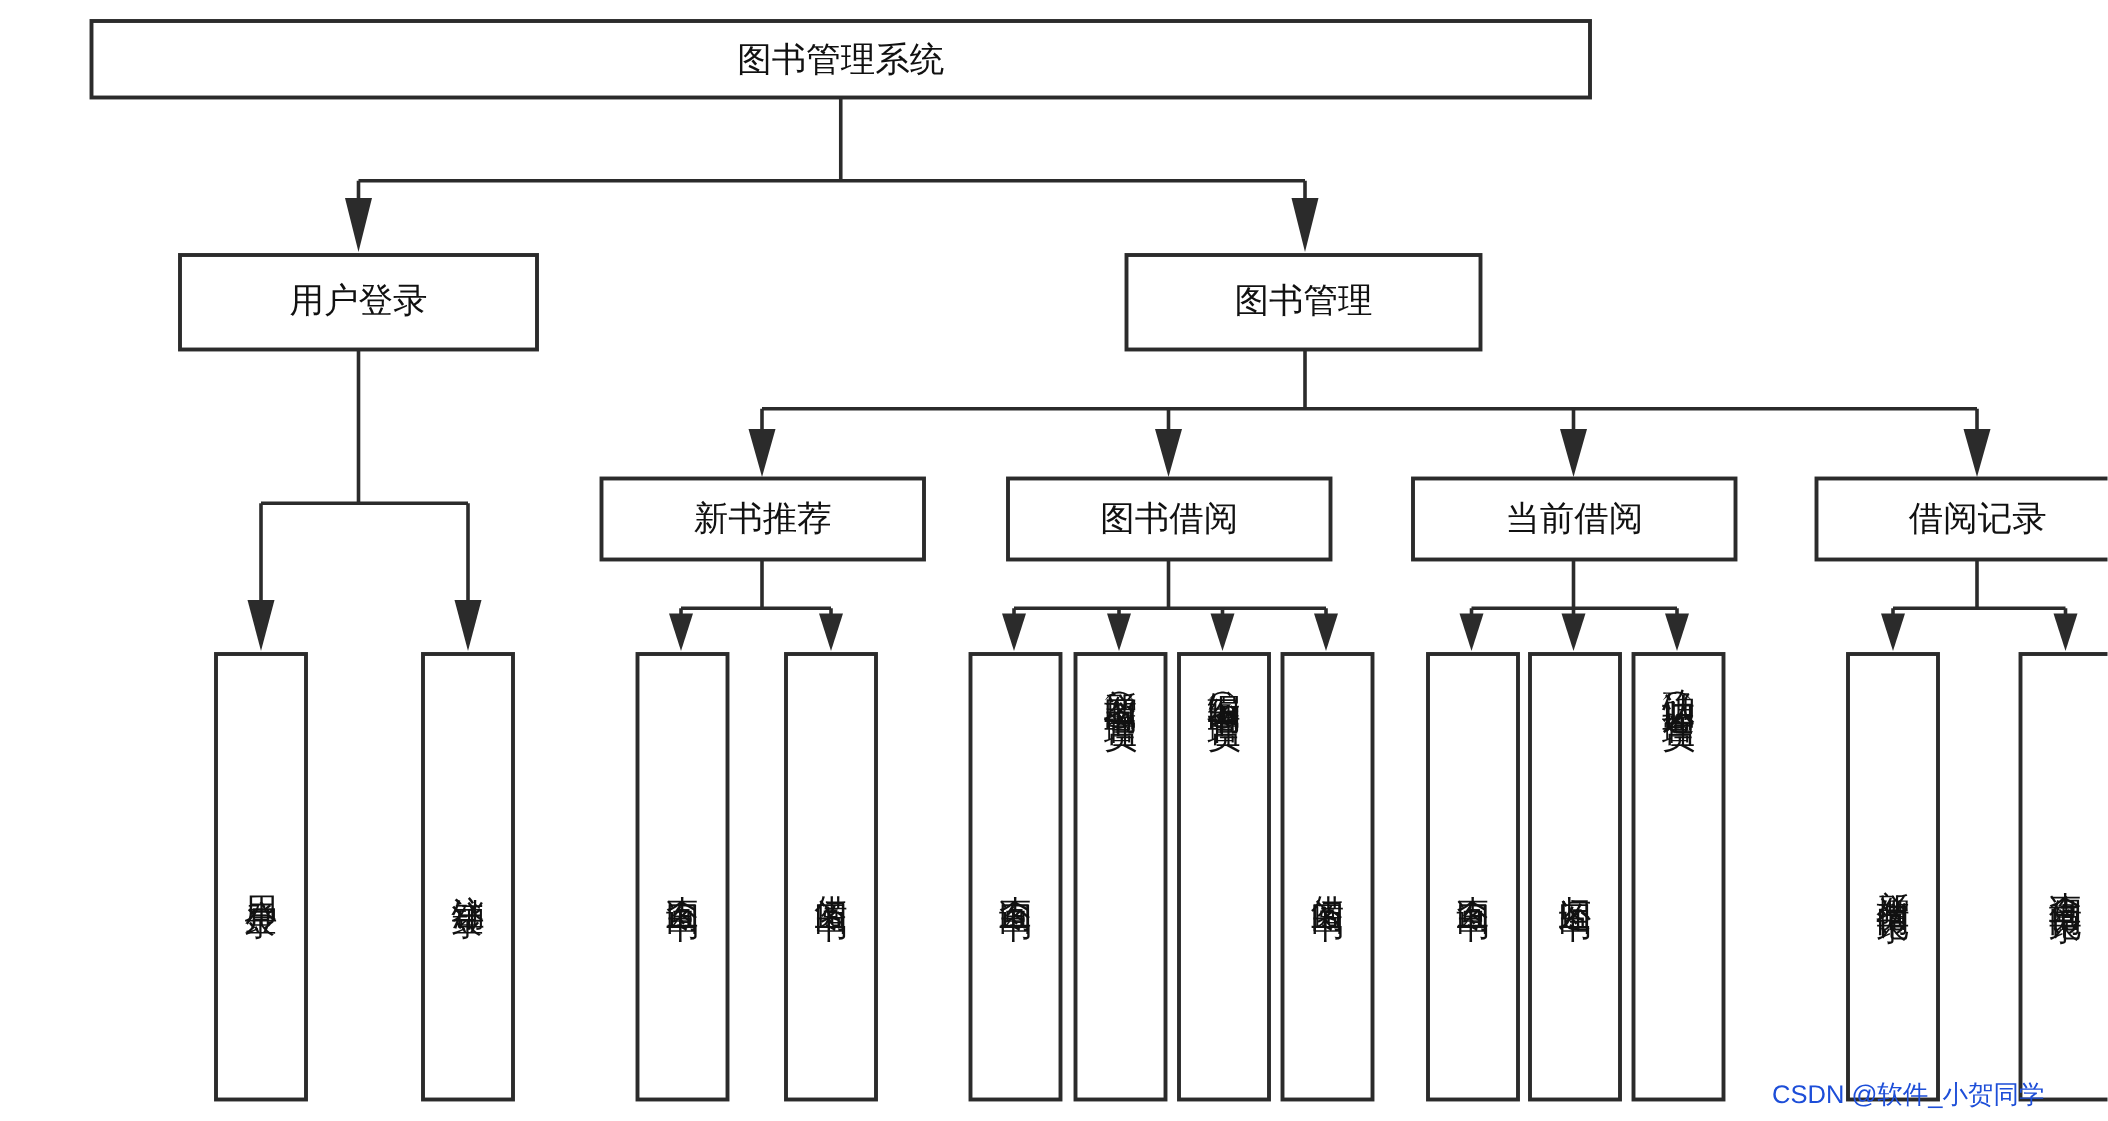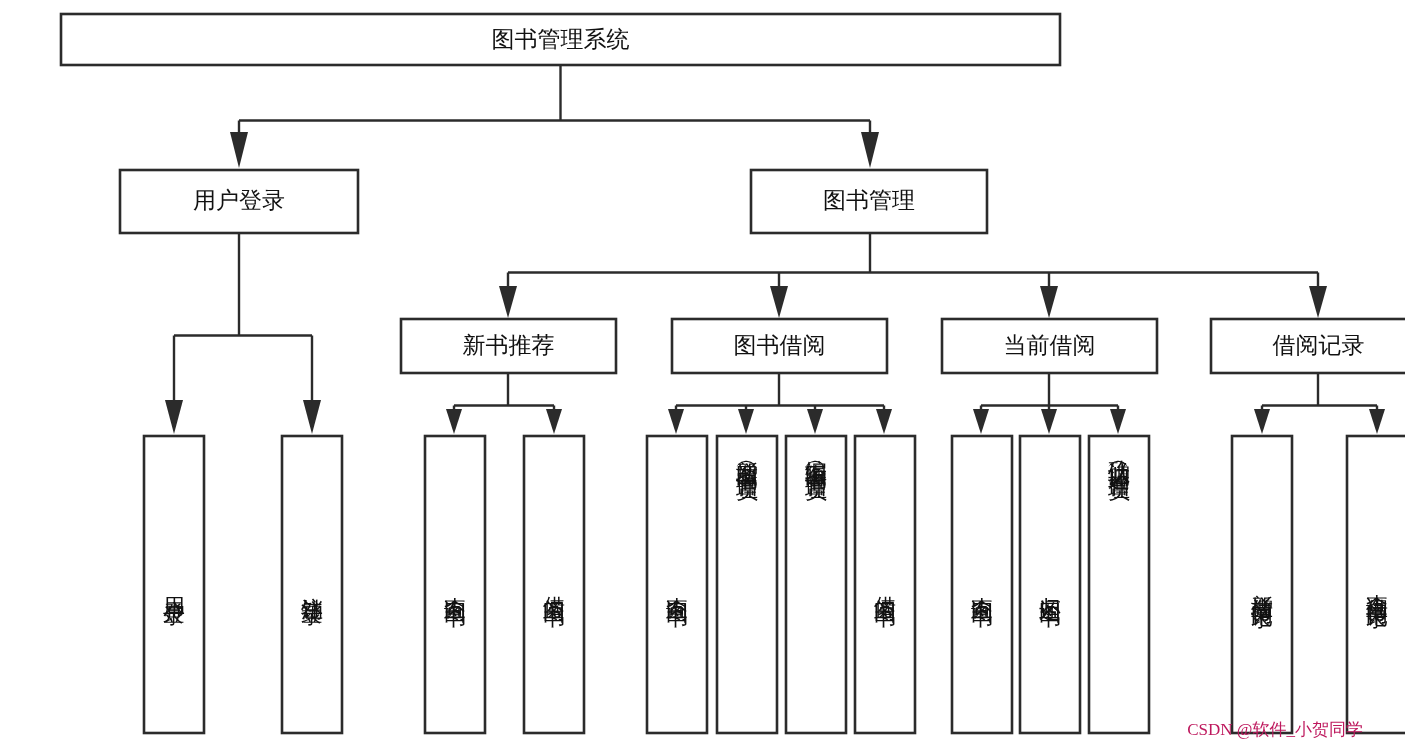--- a/index.html
+++ b/index.html
@@ -66,23 +66,23 @@
     letter-spacing: 3px;
     white-space: nowrap;
   }
   .leaf-label.centered {
     align-self: center;
   }
   .watermark {
     position: absolute;
     right: 8px;
     bottom: 6px;
-    font-family: Liberation Serif, serif;
+    font-family: Liberation Sans, sans-serif;
     font-size: 17px;
-    color: #be185d;
+    color: #1d4ed8;
     white-space: nowrap;
     user-select: none;
   }
 </style>
 </head>
 <body>
 
 <div id="diagram-root">
 
   <svg id="flow" viewBox="0 0 1405 747">

